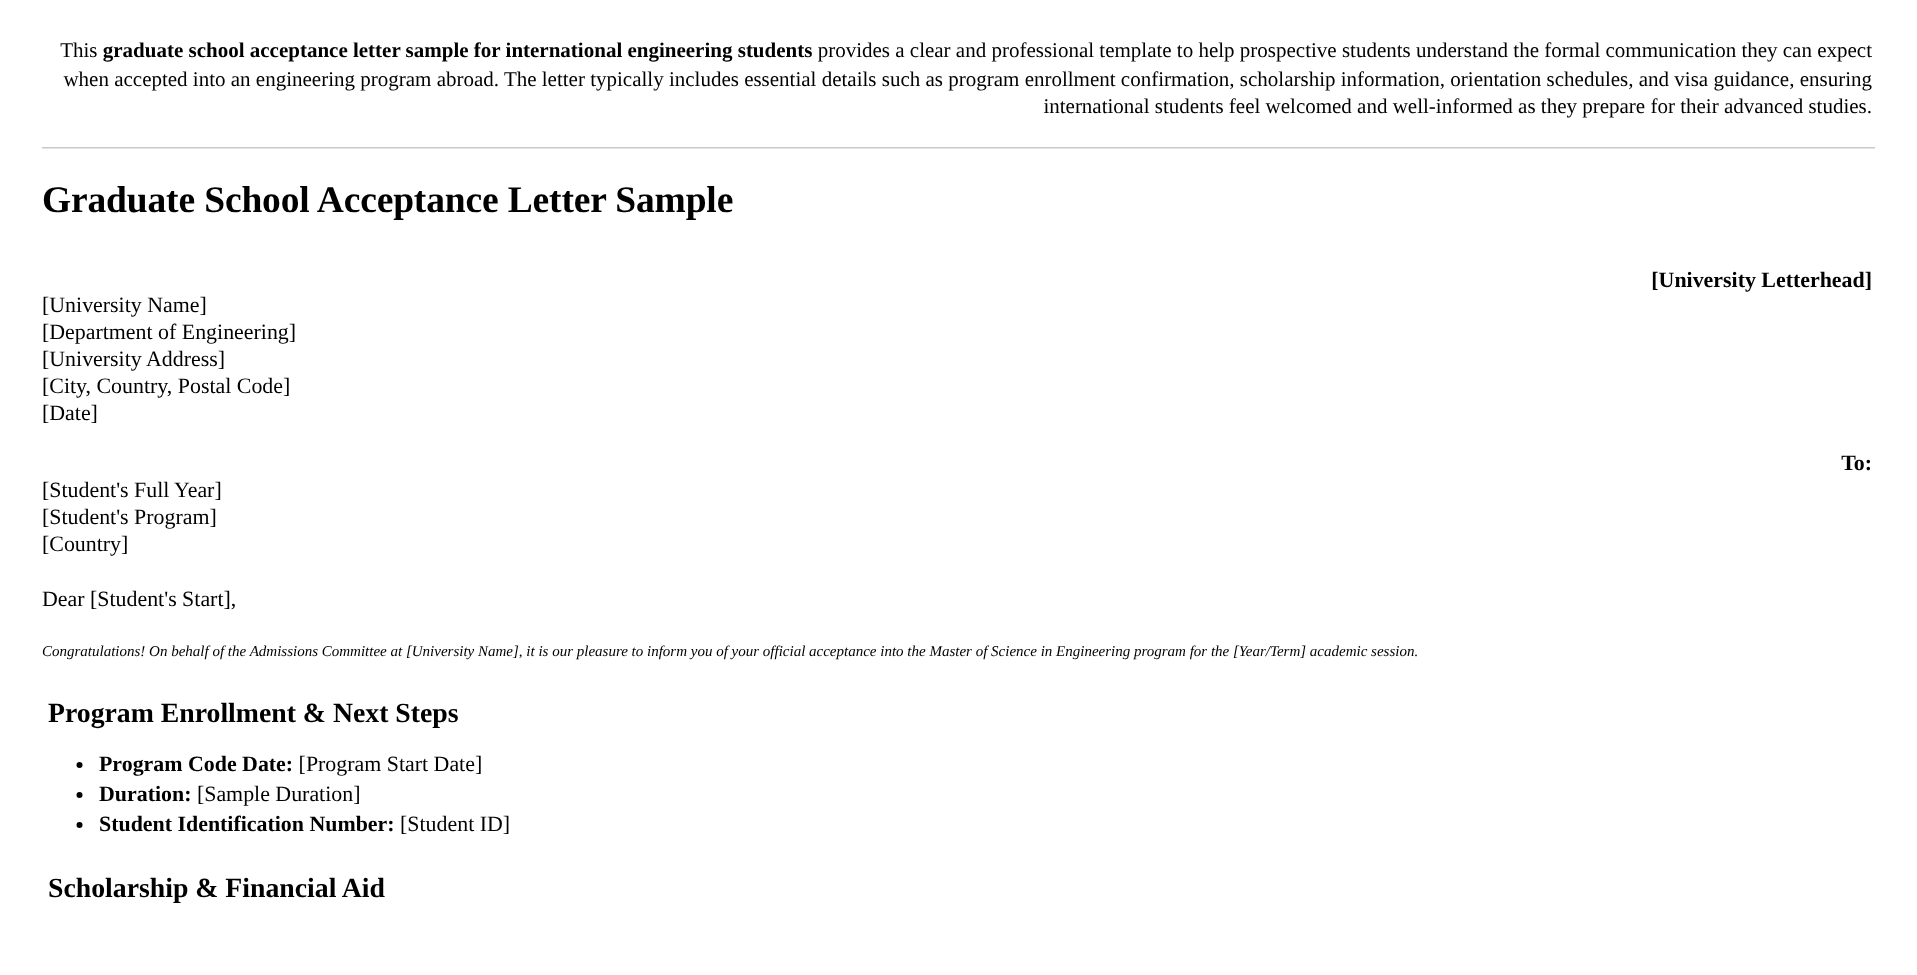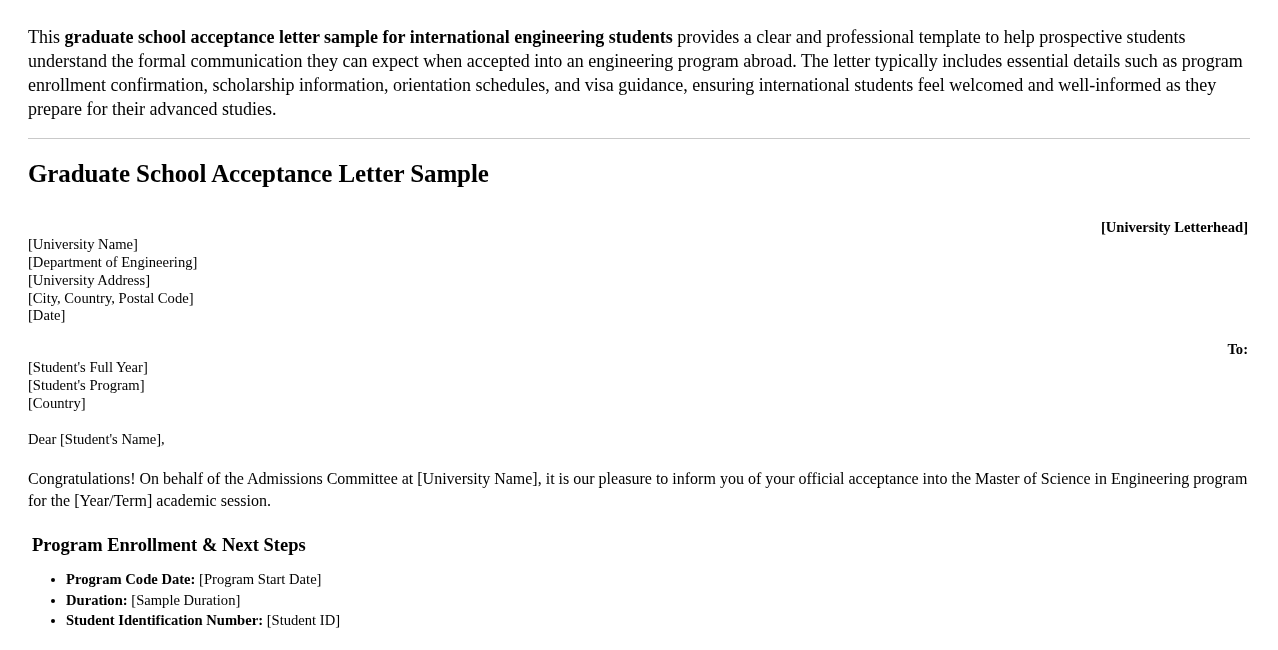--- a/index.html
+++ b/index.html
@@ -14,23 +14,23 @@
     color: #000000;
     font-size: 15px;
     line-height: 1.35;
   }
   .page {
     padding: 26px 30px 0 28px;
     box-sizing: border-box;
     width: 1278px;
   }
   .intro {
-    font-size: 18px;
+    font-size: 14px;
     line-height: 1.33;
-    text-align: left;
+    text-align: right;
     margin: 0 0 16px 0;
     max-width: 1222px;
   }
   .intro b {
     font-weight: bold;
   }
   .divider {
     border: 0;
     border-top: 1px solid #c9c9c9;
     margin: 0 0 18px 0;
@@ -57,24 +57,25 @@
     text-align: right;
   }
   .recipient {
     margin: 0 0 18px 0;
   }
   .salutation {
     font-size: 14.6px;
     margin: 0 0 18px 0;
   }
   .body-para {
-    font-size: 16px;
+    font-size: 10px;
     line-height: 1.35;
     margin: 0 0 22px 0;
     max-width: 1222px;
+    font-style: italic;
   }
   h2.section-heading {
     font-size: 18.5px;
     font-weight: bold;
     margin: 0 0 12px 4px;
   }
   ul.bullets {
     margin: 0 0 22px 0;
     padding-left: 38px;
   }
@@ -107,21 +108,21 @@
     <span class="line">[Date]</span>
   </div>
 
   <div class="recipient">
     <span class="line bold">To:</span>
     <span class="line">[Student's Full Year]</span>
     <span class="line">[Student's Program]</span>
     <span class="line">[Country]</span>
   </div>
 
-  <p class="salutation">Dear [Student's Name],</p>
+  <p class="salutation">Dear [Student's Start],</p>
 
   <p class="body-para">Congratulations! On behalf of the Admissions Committee at [University Name], it is our pleasure to inform you of your official acceptance into the Master of Science in Engineering program for the [Year/Term] academic session.</p>
 
   <h2 class="section-heading">Program Enrollment &amp; Next Steps</h2>
 
   <ul class="bullets">
     <li>
       <span class="lbl">Program Code Date:</span>
       <span>[Program Start Date]</span>
     </li>

